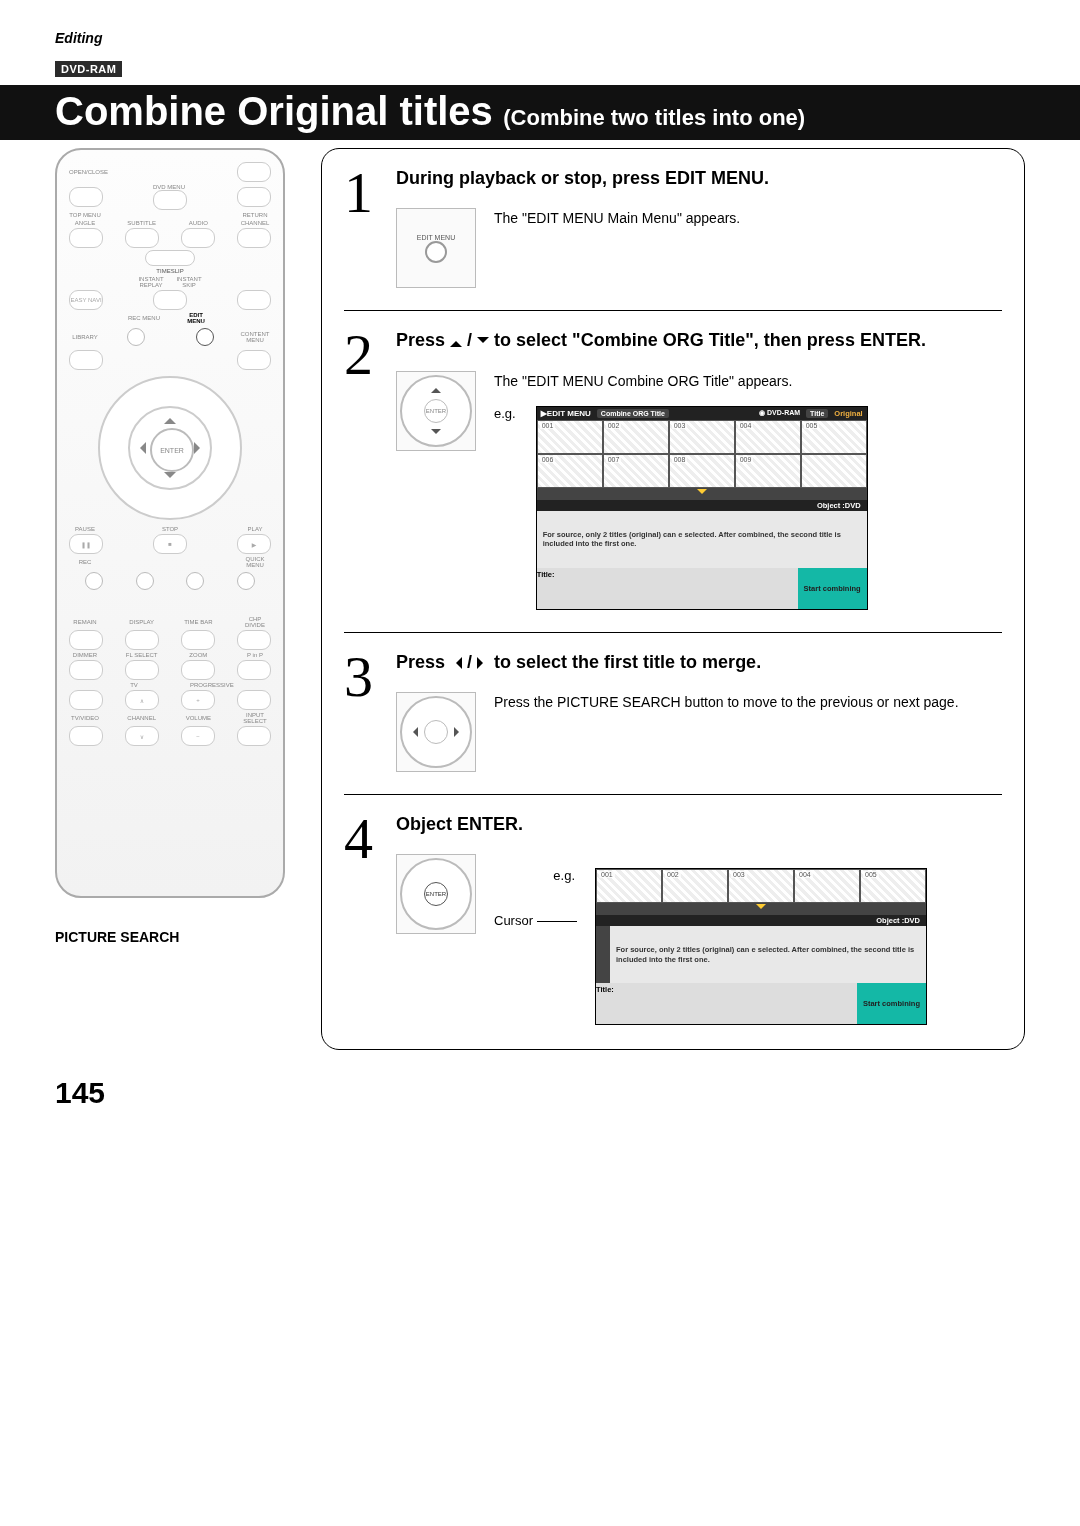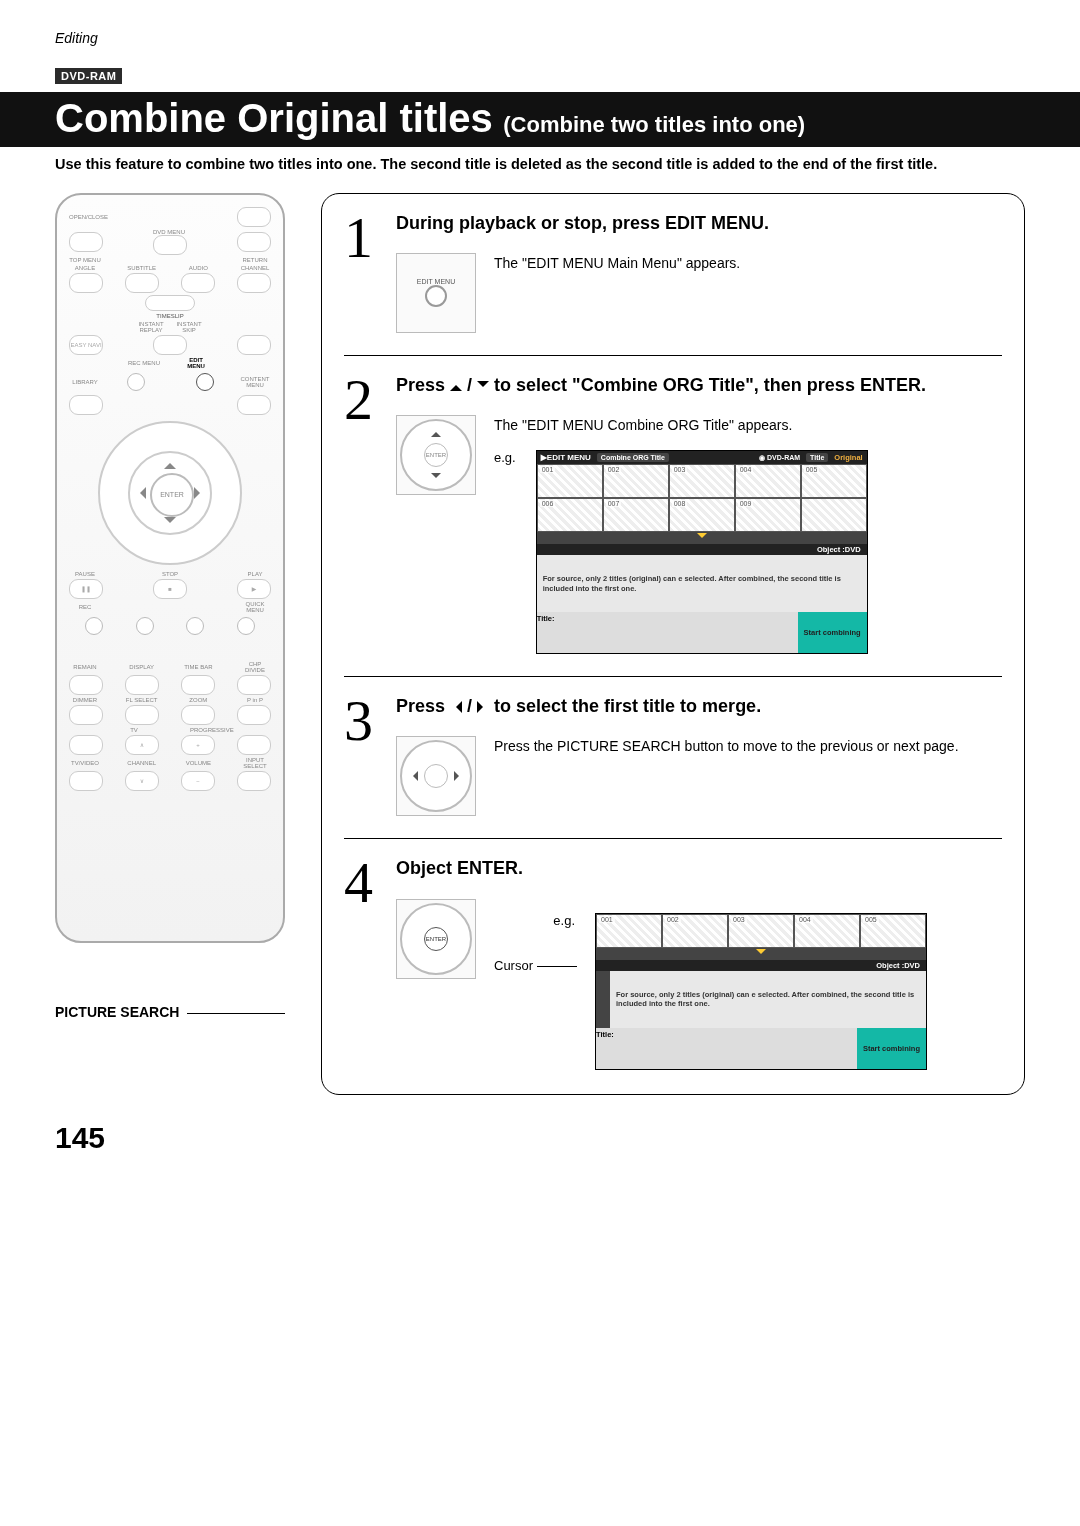--- a/index.html
+++ b/index.html
@@ -8,23 +8,23 @@
     font-family: Arial, Helvetica, sans-serif;
     color: #000;
     width: 1080px;
   }
   .page {
     padding: 30px 55px 20px 55px;
     box-sizing: border-box;
   }
   .section-label {
     font-size: 14px;
-    font-weight: normal;
+    font-weight: bold;
     font-style: italic;
-    margin-bottom: 20px;
+    margin-bottom: 13px;
   }
   .badge {
     display: inline-block;
     background: #2b2b2b;
     color: #fff;
     font-size: 11px;
     font-weight: bold;
     padding: 2px 6px;
     letter-spacing: 0.5px;
     margin-bottom: 4px;
@@ -87,24 +87,24 @@
     content:""; position:absolute; inset:28px; border:2px solid #ccc; border-radius:50%;
   }
   .r-dpad .center { position:absolute; top:50%; left:50%; width:40px; height:40px; margin:-20px 0 0 -20px; border:2px solid #bbb; border-radius:50%; display:flex; align-items:center; justify-content:center; font-size:7px; color:#888;}
   .r-dpad .tri { position:absolute; width:0; height:0; border:6px solid transparent; }
   .r-dpad .u { top:34px; left:50%; margin-left:-6px; border-bottom-color:#888;}
   .r-dpad .d { bottom:34px; left:50%; margin-left:-6px; border-top-color:#888;}
   .r-dpad .l { left:34px; top:50%; margin-top:-6px; border-right-color:#888;}
   .r-dpad .r { right:34px; top:50%; margin-top:-6px; border-left-color:#888;}
   .r-group-label { font-size:6px; color:#555; text-align:center; margin:1px 0;}
   .pic-search {
-    margin-top: 61px;
+    margin-top: 31px;
     font-weight: bold;
     font-size: 14px;
-    display:flex; align-items: flex-start;
+    display:flex; align-items: flex-start; flex-direction: column;
   }
   .pic-search .line {
     flex:1; border-top:1.5px solid #000; margin-top:9px; margin-left:8px;
   }
 
   .right-col {
     flex: 1;
     border: 1.5px solid #000;
     border-radius: 18px;
     padding: 18px 22px 24px 22px;
@@ -187,21 +187,20 @@
 
 <div class="page">
   <div class="section-label">Editing</div>
   <div class="badge">DVD-RAM</div>
 
   <div class="title-bar">
     <span class="title-big">Combine Original titles</span>
     <span class="title-sub">(Combine two titles into one)</span>
   </div>
 
-  <div class="intro">Use this feature to combine two titles into one. The second title is deleted as the second title is added to the end of the first title.</div>
 
   <div class="layout">
 
     <div class="left-col">
       <div class="remote">
         <div class="r-row">
             <span class="r-lbl">OPEN/CLOSE</span>
             <span></span>
             <span class="r-btn"></span>
           </div>

